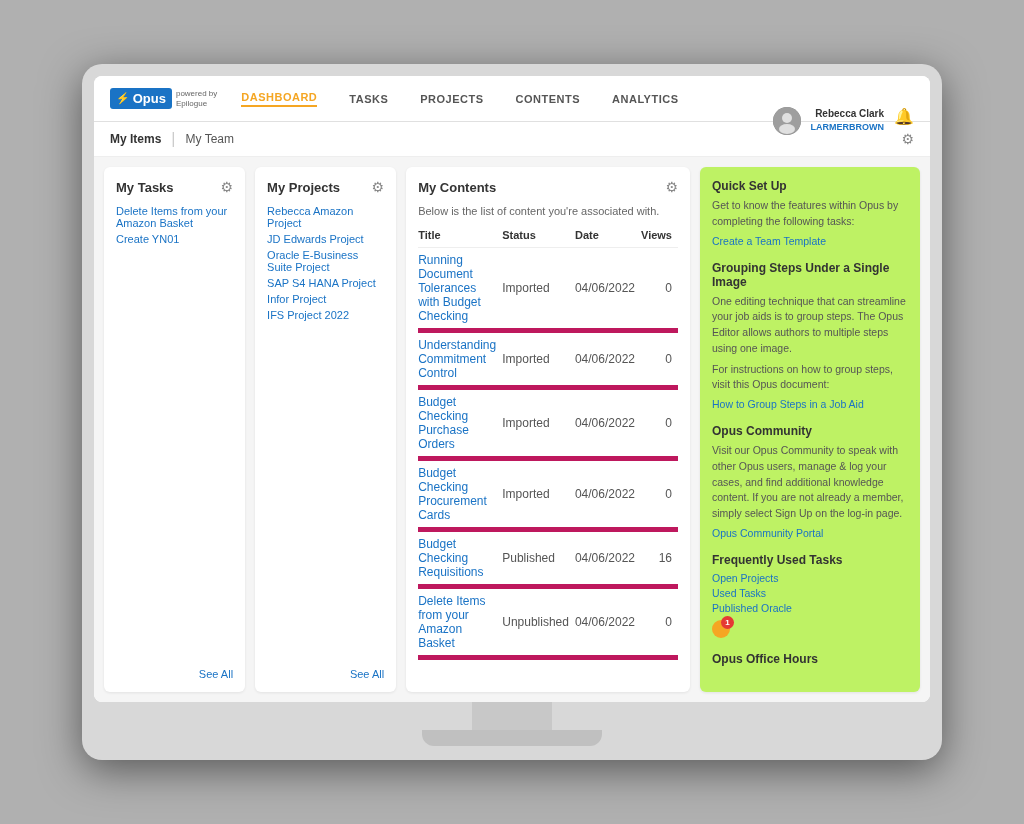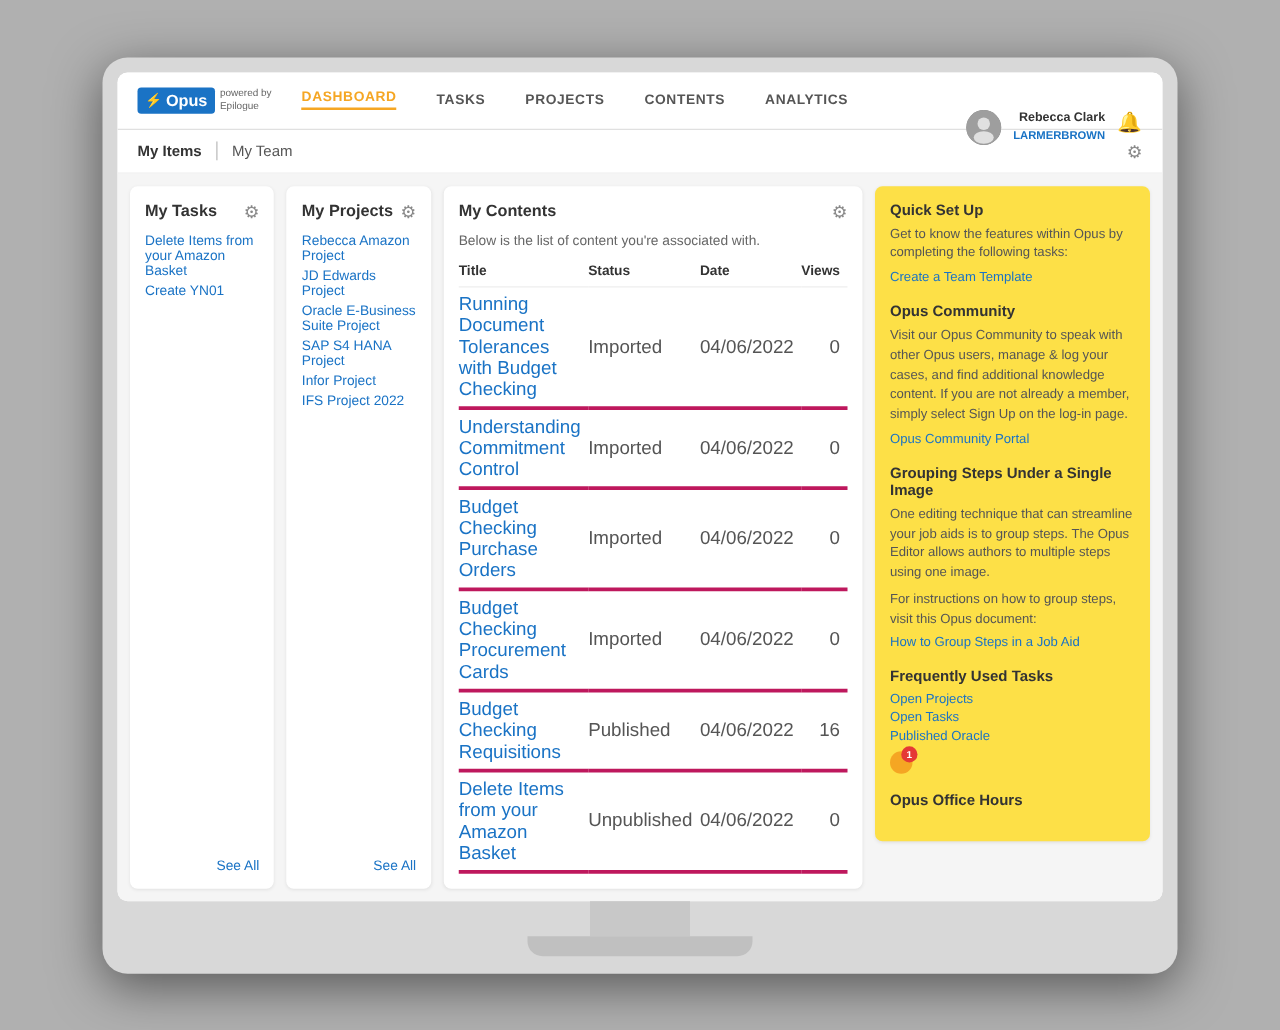--- a/index.html
+++ b/index.html
@@ -280,37 +280,37 @@
       font-weight: 700;
       font-size: 11px;
       padding: 4px 6px 6px 0;
       border-bottom: 1px solid #eee;
     }
 
     .contents-table thead th.right { text-align: left; }
 
     .contents-table tbody td {
       padding: 5px 6px 5px 0;
-      font-size: 15px;
-      border-bottom: 3px solid #be185d;
+      font-size: 12px;
+      border-bottom: 5px solid #be185d;
       color: #555;
     }
 
     .contents-table tbody td.link-cell {
       color: #1a73c5;
       cursor: pointer;
     }
 
     .status-imported { color: #1a73c5; }
     .status-published { color: #1a73c5; }
     .status-unpublished { color: #1a73c5; }
 
     
     .right-panel {
-      background: #fde047;
+      background: #bef264;
       border-radius: 6px;
       padding: 12px;
       box-shadow: 0 1px 3px rgba(0,0,0,0.08);
       font-size: 11px;
       overflow-y: auto;
       max-height: 530px;
     }
 
     .panel-section {
       margin-bottom: 14px;
@@ -505,34 +505,34 @@
       </div>
 
       <div class="right-col">
         <div class="right-panel" id="right-panel">
         <div class="panel-section">
               <div class="panel-section-title">Quick Set Up</div>
               <div class="panel-text">Get to know the features within Opus by completing the following tasks:</div>
               <a class="panel-link">Create a Team Template</a>
             </div>
             <div class="panel-section">
-              <div class="panel-section-title">Opus Community</div>
-              <div class="panel-text">Visit our Opus Community to speak with other Opus users, manage &amp; log your cases, and find additional knowledge content. If you are not already a member, simply select Sign Up on the log-in page.</div>
-              <a class="panel-link">Opus Community Portal</a>
-            </div>
-            <div class="panel-section">
               <div class="panel-section-title">Grouping Steps Under a Single Image</div>
               <div class="panel-text">One editing technique that can streamline your job aids is to group steps. The Opus Editor allows authors to multiple steps using one image.</div>
               <div class="panel-text">For instructions on how to group steps, visit this Opus document:</div>
               <a class="panel-link">How to Group Steps in a Job Aid</a>
             </div>
             <div class="panel-section">
+              <div class="panel-section-title">Opus Community</div>
+              <div class="panel-text">Visit our Opus Community to speak with other Opus users, manage &amp; log your cases, and find additional knowledge content. If you are not already a member, simply select Sign Up on the log-in page.</div>
+              <a class="panel-link">Opus Community Portal</a>
+            </div>
+            <div class="panel-section">
               <div class="panel-section-title">Frequently Used Tasks</div>
               <a class="panel-link">Open Projects</a>
-              <a class="panel-link">Open Tasks</a>
+              <a class="panel-link">Used Tasks</a>
               <a class="panel-link">Published Oracle</a>
               <div style="display:flex; align-items:center; gap:4px; margin-top:6px;">
       <div class="float-notif">
         <span class="dot-yellow"></span>
         <span class="dot-red-badge">1</span>
       </div>
     </div>
             </div>
             <div class="panel-section">
               <div class="panel-section-title">Opus Office Hours</div>

